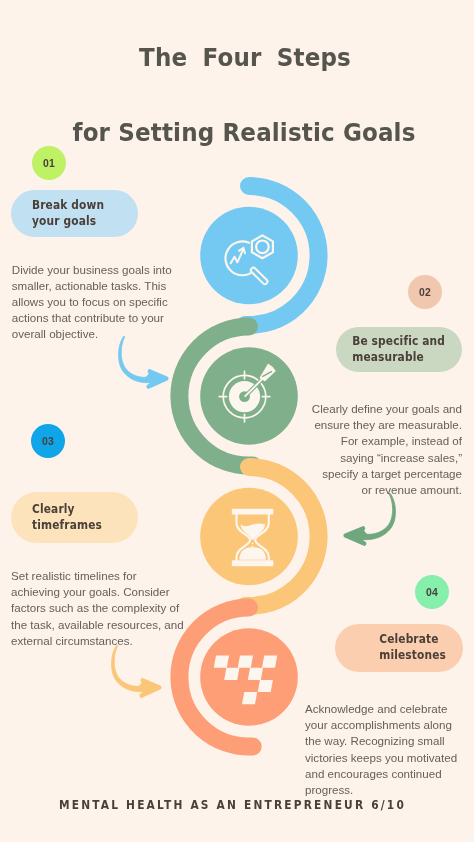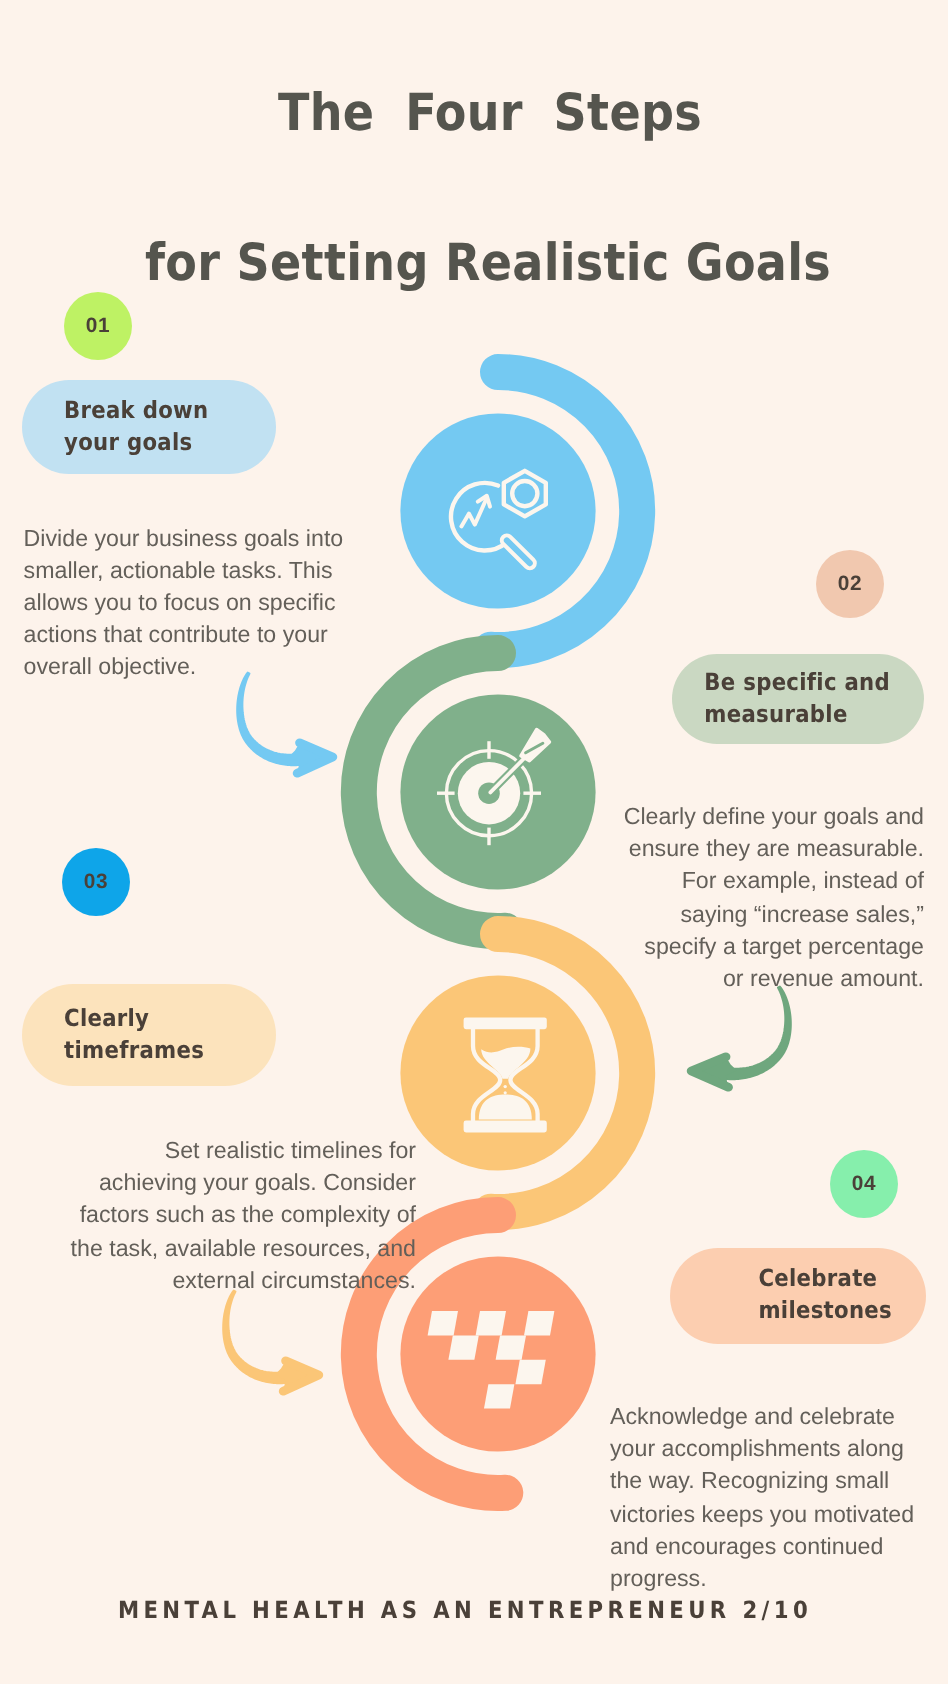--- a/index.html
+++ b/index.html
@@ -120,17 +120,17 @@
 your goals</div>
   <div class="pill pill-r" id="pill1" style="left: 336px; top: 327px; width: 126px; height: 45px; background: rgb(202, 216, 194);">Be specific and
 measurable</div>
   <div class="pill pill-l" id="pill2" style="left: 11px; top: 492px; width: 127px; height: 51px; background: rgb(252, 227, 188);">Clearly
 timeframes</div>
   <div class="pill pill-r" id="pill3" style="left: 335px; top: 624px; width: 128px; height: 48px; background: rgb(252, 206, 176);">Celebrate
 milestones</div>
 
   <div class="body" style="left:11.8px;top:245.5px;width:166px;text-align:left">Divide your business goals into smaller, actionable tasks. This allows you to focus on specific actions that contribute to your overall objective.</div>
   <div class="body" style="left:309px;top:385px;width:153px;text-align:right">Clearly define your goals and ensure they are measurable. For example, instead of saying “increase sales,” specify a target percentage or revenue amount.</div>
-  <div class="body" style="left:32px;top:552px;width:176px;text-align:right">Set realistic timelines for achieving your goals. Consider factors such as the complexity of the task, available resources, and external circumstances.</div>
+  <div class="body" style="left:11px;top:552px;width:176px;text-align:left">Set realistic timelines for achieving your goals. Consider factors such as the complexity of the task, available resources, and external circumstances.</div>
   <div class="body" style="left:305px;top:685px;width:157px;text-align:left">Acknowledge and celebrate your accomplishments along the way. Recognizing small victories keeps you motivated and encourages continued progress.</div>
 
-  <div class="footer" style="top:798px">MENTAL HEALTH AS AN ENTREPRENEUR 2/10</div>
+  <div class="footer" style="top:798px">MENTAL HEALTH AS AN ENTREPRENEUR 6/10</div>
 </div>
 
 </body></html>

